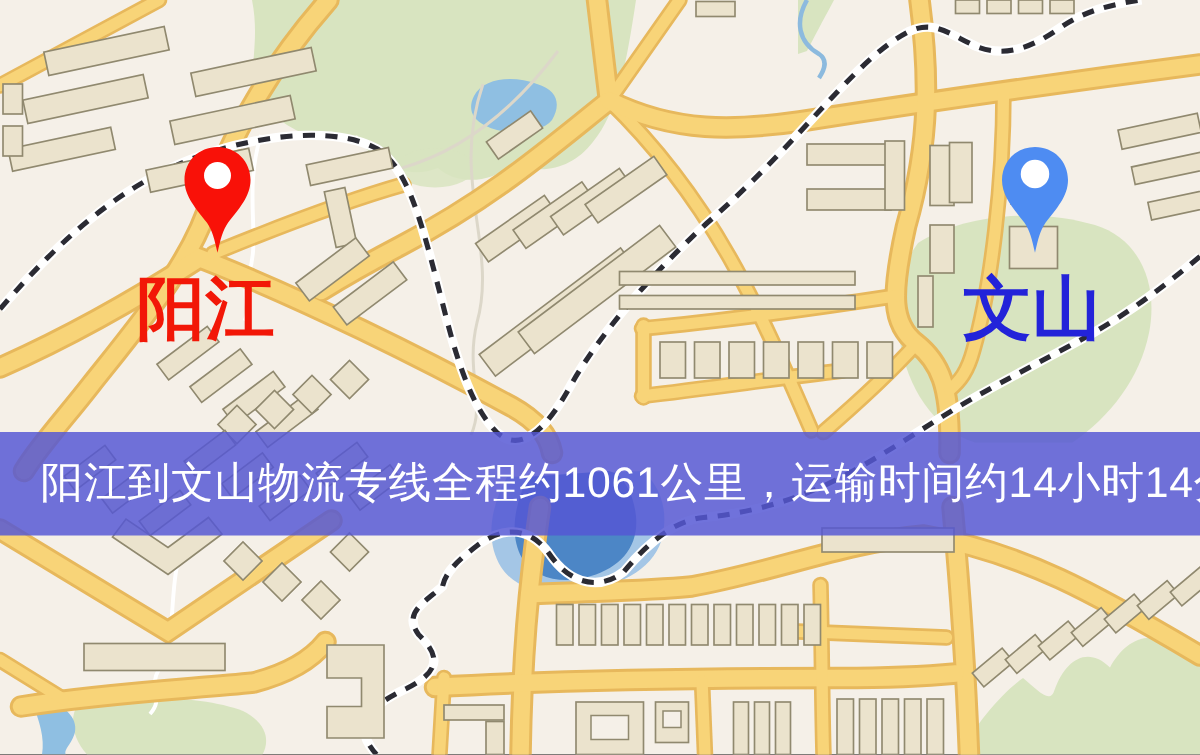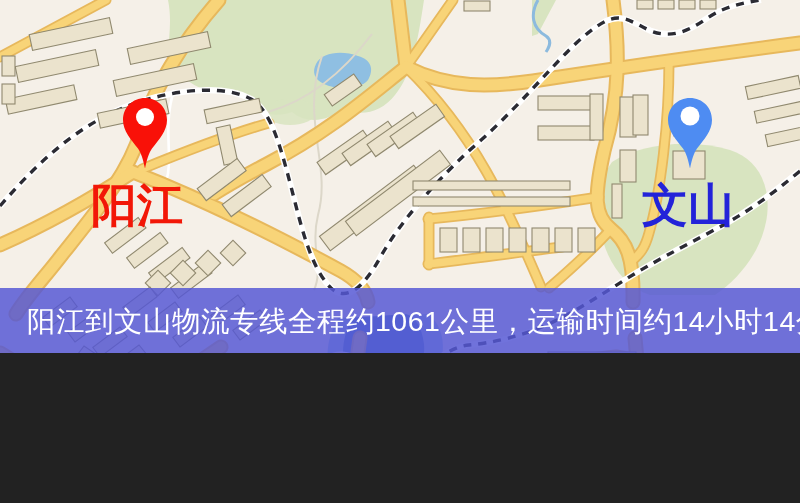--- a/index.html
+++ b/index.html
@@ -1,16 +1,16 @@
 <!DOCTYPE html>
 <html style="--map_bg: #f5f0e8; --green: #d8e4c0; --water_light: #a4c6e6; --water: #8fbfe2; --water_deep: #4c86c6; --road: #f8d478; --road_casing: #e7b85c; --building: #ebe3cd; --building_stroke: #90896f; --rail_dark: #2b2b33;"><head>
 <meta charset="utf-8">
 <style>
   html,body{margin:0;padding:0;background:#222;}
-  #stage{position:relative;width:800px;height:353px;overflow:hidden;font-family:"Liberation Sans",sans-serif;}
+  #stage{position:relative;width:800px;height:503px;overflow:hidden;font-family:"Liberation Sans",sans-serif;}
   svg{display:block}
   .terrain{fill:var(--green,#d8e4c0);}
   .pond{fill:var(--water,#8fbfe2);}
   .halo{fill:var(--water_light,#a4c6e6);}
   .deep{fill:var(--water_deep,#4c86c6);}
   .river{fill:var(--water,#8fbfe2);}
   .minor{stroke:#dcd7c9;stroke-width:2;fill:none;}
   .minorw{stroke:#ffffff;stroke-width:2.6;fill:none;}
   .road-casing use{stroke:var(--road_casing,#e7b85c);stroke-width:15;fill:none;stroke-linecap:round;}
   .road-casing use.s{stroke-width:11;}

